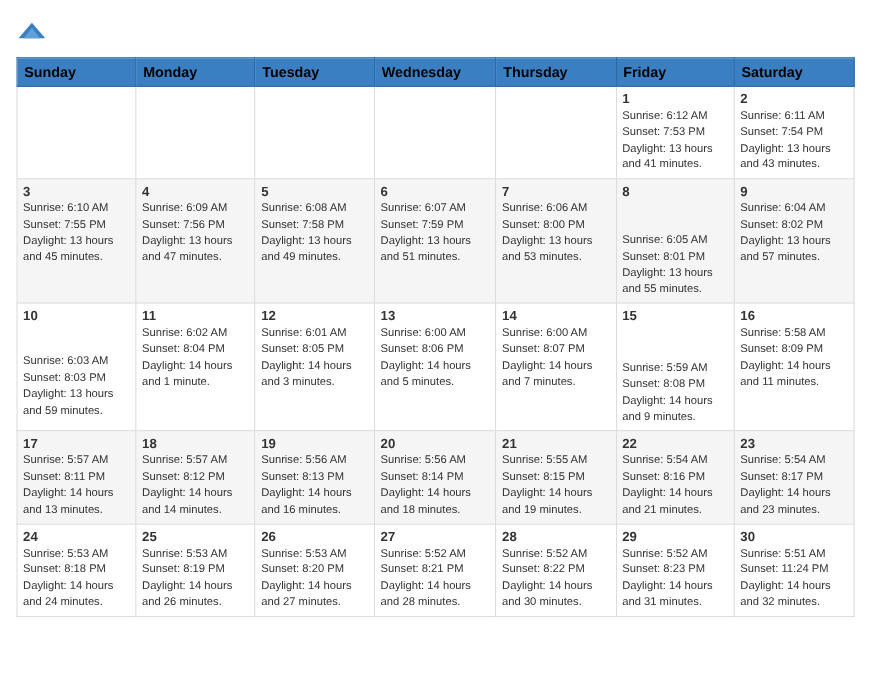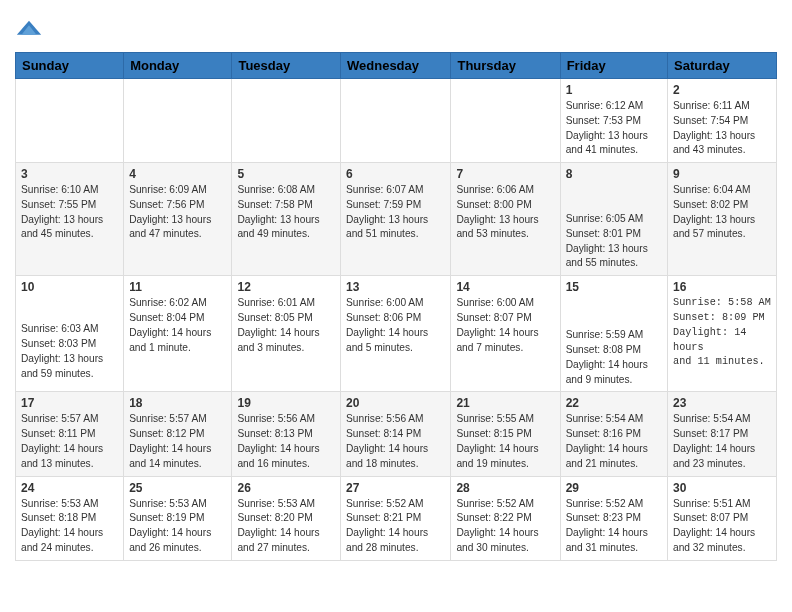--- a/index.html
+++ b/index.html
@@ -248,21 +248,21 @@
           </td>
           <td>
             <span class="day-num">15</span>
             <div class="day-info" style="white-space: pre-line; margin-top: 34px;">Sunrise: 5:59 AM
 Sunset: 8:08 PM
 Daylight: 14 hours
 and 9 minutes.</div>
           </td>
           <td>
             <span class="day-num">16</span>
-            <div class="day-info" style="white-space: pre-line; font-family: Liberation Mono, monospace;">Sunrise: 5:58 AM
+            <div class="day-info" style="white-space: pre-line;">Sunrise: 5:58 AM
 Sunset: 8:09 PM
 Daylight: 14 hours
 and 11 minutes.</div>
           </td>
         </tr>
         <tr>
           <td>
             <span class="day-num">17</span>
             <div class="day-info" style="white-space: pre-line;">Sunrise: 5:57 AM
 Sunset: 8:11 PM
@@ -351,20 +351,20 @@
           <td>
             <span class="day-num">29</span>
             <div class="day-info" style="white-space: pre-line;">Sunrise: 5:52 AM
 Sunset: 8:23 PM
 Daylight: 14 hours
 and 31 minutes.</div>
           </td>
           <td>
             <span class="day-num">30</span>
             <div class="day-info" style="white-space: pre-line;">Sunrise: 5:51 AM
-Sunset: 8:07 PM
+Sunset: 11:24 PM
 Daylight: 14 hours
 and 32 minutes.</div>
           </td>
         </tr>
       </tbody>
   </table>
 </div>
 
 </body></html>

